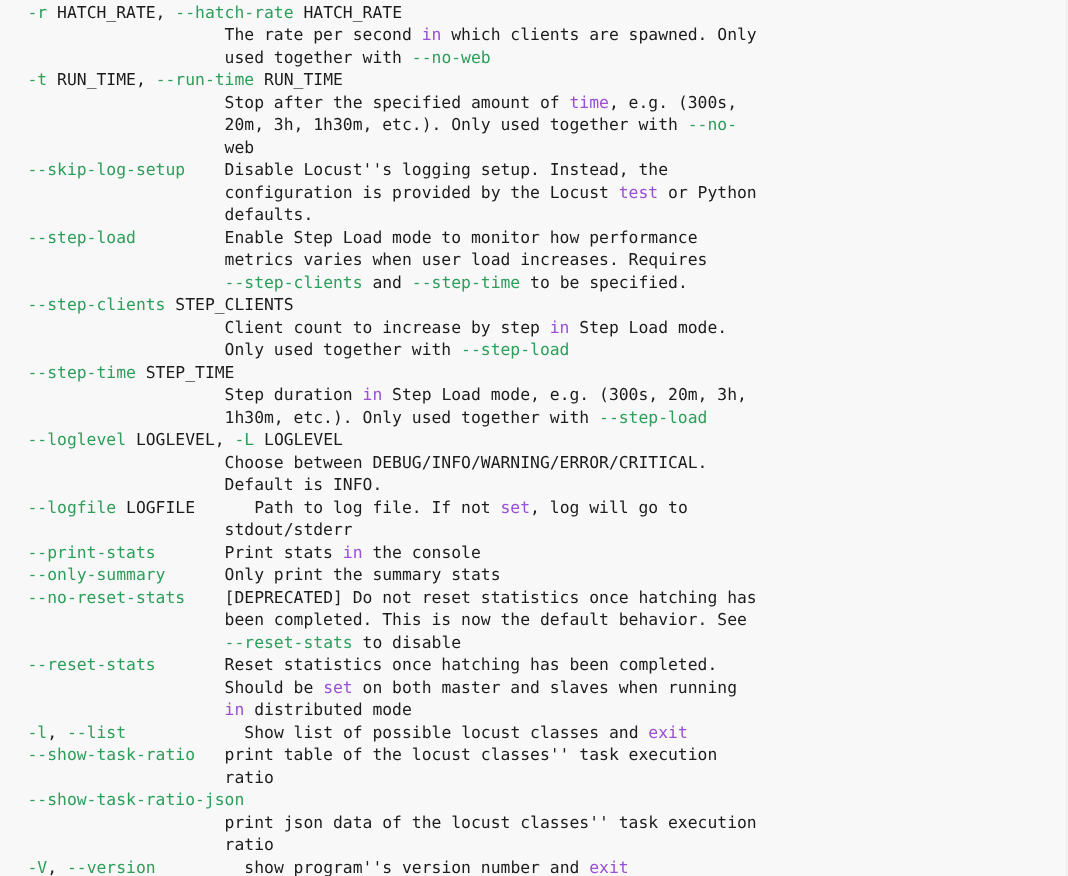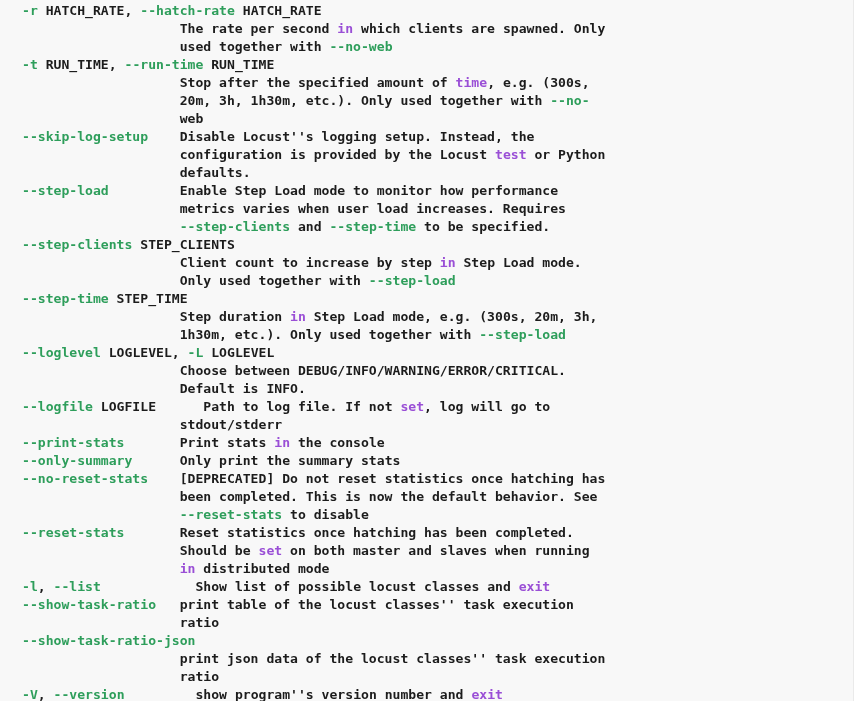--- a/index.html
+++ b/index.html
@@ -43,15 +43,15 @@
     white-space: pre;
     padding-left: 22px;
   }
   .opt  { color: #2e9e5b; }
   .kw   { color: #9a4fd6; margin-top: 36px; }
   .txt  { color: #1c1c1c; }
 </style>
 </head>
 <body style="background: rgb(248, 248, 248);">
 
-<div id="page" style="background: rgb(248, 248, 248); font-weight: bold;">
+<div id="page" style="background: rgb(248, 248, 248);">
   <pre id="code" style="color: rgb(28, 28, 28); line-height: 18px; font-size: 13.1px;"><span class="ln"><span class="opt" style="color: rgb(46, 158, 91);">-r</span><span class="txt" style="color: rgb(28, 28, 28);"> HATCH_RATE, </span><span class="opt" style="color: rgb(46, 158, 91);">--hatch-rate</span><span class="txt" style="color: rgb(28, 28, 28);"> HATCH_RATE</span></span><span class="ln"><span class="txt" style="color: rgb(28, 28, 28);">                    The rate per second </span><span class="kw" style="color: rgb(154, 79, 214);">in</span><span class="txt" style="color: rgb(28, 28, 28);"> which clients are spawned. Only</span></span><span class="ln"><span class="txt" style="color: rgb(28, 28, 28);">                    used together with </span><span class="opt" style="color: rgb(46, 158, 91);">--no-web</span></span><span class="ln"><span class="opt" style="color: rgb(46, 158, 91);">-t</span><span class="txt" style="color: rgb(28, 28, 28);"> RUN_TIME, </span><span class="opt" style="color: rgb(46, 158, 91);">--run-time</span><span class="txt" style="color: rgb(28, 28, 28);"> RUN_TIME</span></span><span class="ln"><span class="txt" style="color: rgb(28, 28, 28);">                    Stop after the specified amount of </span><span class="kw" style="color: rgb(154, 79, 214);">time</span><span class="txt" style="color: rgb(28, 28, 28);">, e.g. (300s,</span></span><span class="ln"><span class="txt" style="color: rgb(28, 28, 28);">                    20m, 3h, 1h30m, etc.). Only used together with </span><span class="opt" style="color: rgb(46, 158, 91);">--no-</span></span><span class="ln"><span class="txt" style="color: rgb(28, 28, 28);">                    web</span></span><span class="ln"><span class="opt" style="color: rgb(46, 158, 91);">--skip-log-setup</span><span class="txt" style="color: rgb(28, 28, 28);">    Disable Locust''s logging setup. Instead, the</span></span><span class="ln"><span class="txt" style="color: rgb(28, 28, 28);">                    configuration is provided by the Locust </span><span class="kw" style="color: rgb(154, 79, 214);">test</span><span class="txt" style="color: rgb(28, 28, 28);"> or Python</span></span><span class="ln"><span class="txt" style="color: rgb(28, 28, 28);">                    defaults.</span></span><span class="ln"><span class="opt" style="color: rgb(46, 158, 91);">--step-load</span><span class="txt" style="color: rgb(28, 28, 28);">         Enable Step Load mode to monitor how performance</span></span><span class="ln"><span class="txt" style="color: rgb(28, 28, 28);">                    metrics varies when user load increases. Requires</span></span><span class="ln"><span class="txt" style="color: rgb(28, 28, 28);">                    </span><span class="opt" style="color: rgb(46, 158, 91);">--step-clients</span><span class="txt" style="color: rgb(28, 28, 28);"> and </span><span class="opt" style="color: rgb(46, 158, 91);">--step-time</span><span class="txt" style="color: rgb(28, 28, 28);"> to be specified.</span></span><span class="ln"><span class="opt" style="color: rgb(46, 158, 91);">--step-clients</span><span class="txt" style="color: rgb(28, 28, 28);"> STEP_CLIENTS</span></span><span class="ln"><span class="txt" style="color: rgb(28, 28, 28);">                    Client count to increase by step </span><span class="kw" style="color: rgb(154, 79, 214);">in</span><span class="txt" style="color: rgb(28, 28, 28);"> Step Load mode.</span></span><span class="ln"><span class="txt" style="color: rgb(28, 28, 28);">                    Only used together with </span><span class="opt" style="color: rgb(46, 158, 91);">--step-load</span></span><span class="ln"><span class="opt" style="color: rgb(46, 158, 91);">--step-time</span><span class="txt" style="color: rgb(28, 28, 28);"> STEP_TIME</span></span><span class="ln"><span class="txt" style="color: rgb(28, 28, 28);">                    Step duration </span><span class="kw" style="color: rgb(154, 79, 214);">in</span><span class="txt" style="color: rgb(28, 28, 28);"> Step Load mode, e.g. (300s, 20m, 3h,</span></span><span class="ln"><span class="txt" style="color: rgb(28, 28, 28);">                    1h30m, etc.). Only used together with </span><span class="opt" style="color: rgb(46, 158, 91);">--step-load</span></span><span class="ln"><span class="opt" style="color: rgb(46, 158, 91);">--loglevel</span><span class="txt" style="color: rgb(28, 28, 28);"> LOGLEVEL, </span><span class="opt" style="color: rgb(46, 158, 91);">-L</span><span class="txt" style="color: rgb(28, 28, 28);"> LOGLEVEL</span></span><span class="ln"><span class="txt" style="color: rgb(28, 28, 28);">                    Choose between DEBUG/INFO/WARNING/ERROR/CRITICAL.</span></span><span class="ln"><span class="txt" style="color: rgb(28, 28, 28);">                    Default is INFO.</span></span><span class="ln"><span class="opt" style="color: rgb(46, 158, 91);">--logfile</span><span class="txt" style="color: rgb(28, 28, 28);"> LOGFILE      Path to log file. If not </span><span class="kw" style="color: rgb(154, 79, 214);">set</span><span class="txt" style="color: rgb(28, 28, 28);">, log will go to</span></span><span class="ln"><span class="txt" style="color: rgb(28, 28, 28);">                    stdout/stderr</span></span><span class="ln"><span class="opt" style="color: rgb(46, 158, 91);">--print-stats</span><span class="txt" style="color: rgb(28, 28, 28);">       Print stats </span><span class="kw" style="color: rgb(154, 79, 214);">in</span><span class="txt" style="color: rgb(28, 28, 28);"> the console</span></span><span class="ln"><span class="opt" style="color: rgb(46, 158, 91);">--only-summary</span><span class="txt" style="color: rgb(28, 28, 28);">      Only print the summary stats</span></span><span class="ln"><span class="opt" style="color: rgb(46, 158, 91);">--no-reset-stats</span><span class="txt" style="color: rgb(28, 28, 28);">    [DEPRECATED] Do not reset statistics once hatching has</span></span><span class="ln"><span class="txt" style="color: rgb(28, 28, 28);">                    been completed. This is now the default behavior. See</span></span><span class="ln"><span class="txt" style="color: rgb(28, 28, 28);">                    </span><span class="opt" style="color: rgb(46, 158, 91);">--reset-stats</span><span class="txt" style="color: rgb(28, 28, 28);"> to disable</span></span><span class="ln"><span class="opt" style="color: rgb(46, 158, 91);">--reset-stats</span><span class="txt" style="color: rgb(28, 28, 28);">       Reset statistics once hatching has been completed.</span></span><span class="ln"><span class="txt" style="color: rgb(28, 28, 28);">                    Should be </span><span class="kw" style="color: rgb(154, 79, 214);">set</span><span class="txt" style="color: rgb(28, 28, 28);"> on both master and slaves when running</span></span><span class="ln"><span class="txt" style="color: rgb(28, 28, 28);">                    </span><span class="kw" style="color: rgb(154, 79, 214);">in</span><span class="txt" style="color: rgb(28, 28, 28);"> distributed mode</span></span><span class="ln"><span class="opt" style="color: rgb(46, 158, 91);">-l</span><span class="txt" style="color: rgb(28, 28, 28);">, </span><span class="opt" style="color: rgb(46, 158, 91);">--list</span><span class="txt" style="color: rgb(28, 28, 28);">            Show list of possible locust classes and </span><span class="kw" style="color: rgb(154, 79, 214);">exit</span></span><span class="ln"><span class="opt" style="color: rgb(46, 158, 91);">--show-task-ratio</span><span class="txt" style="color: rgb(28, 28, 28);">   print table of the locust classes'' task execution</span></span><span class="ln"><span class="txt" style="color: rgb(28, 28, 28);">                    ratio</span></span><span class="ln"><span class="opt" style="color: rgb(46, 158, 91);">--show-task-ratio-json</span></span><span class="ln"><span class="txt" style="color: rgb(28, 28, 28);">                    print json data of the locust classes'' task execution</span></span><span class="ln"><span class="txt" style="color: rgb(28, 28, 28);">                    ratio</span></span><span class="ln"><span class="opt" style="color: rgb(46, 158, 91);">-V</span><span class="txt" style="color: rgb(28, 28, 28);">, </span><span class="opt" style="color: rgb(46, 158, 91);">--version</span><span class="txt" style="color: rgb(28, 28, 28);">         show program''s version number and </span><span class="kw" style="color: rgb(154, 79, 214);">exit</span></span></pre>
 </div>
 
 </body></html>

